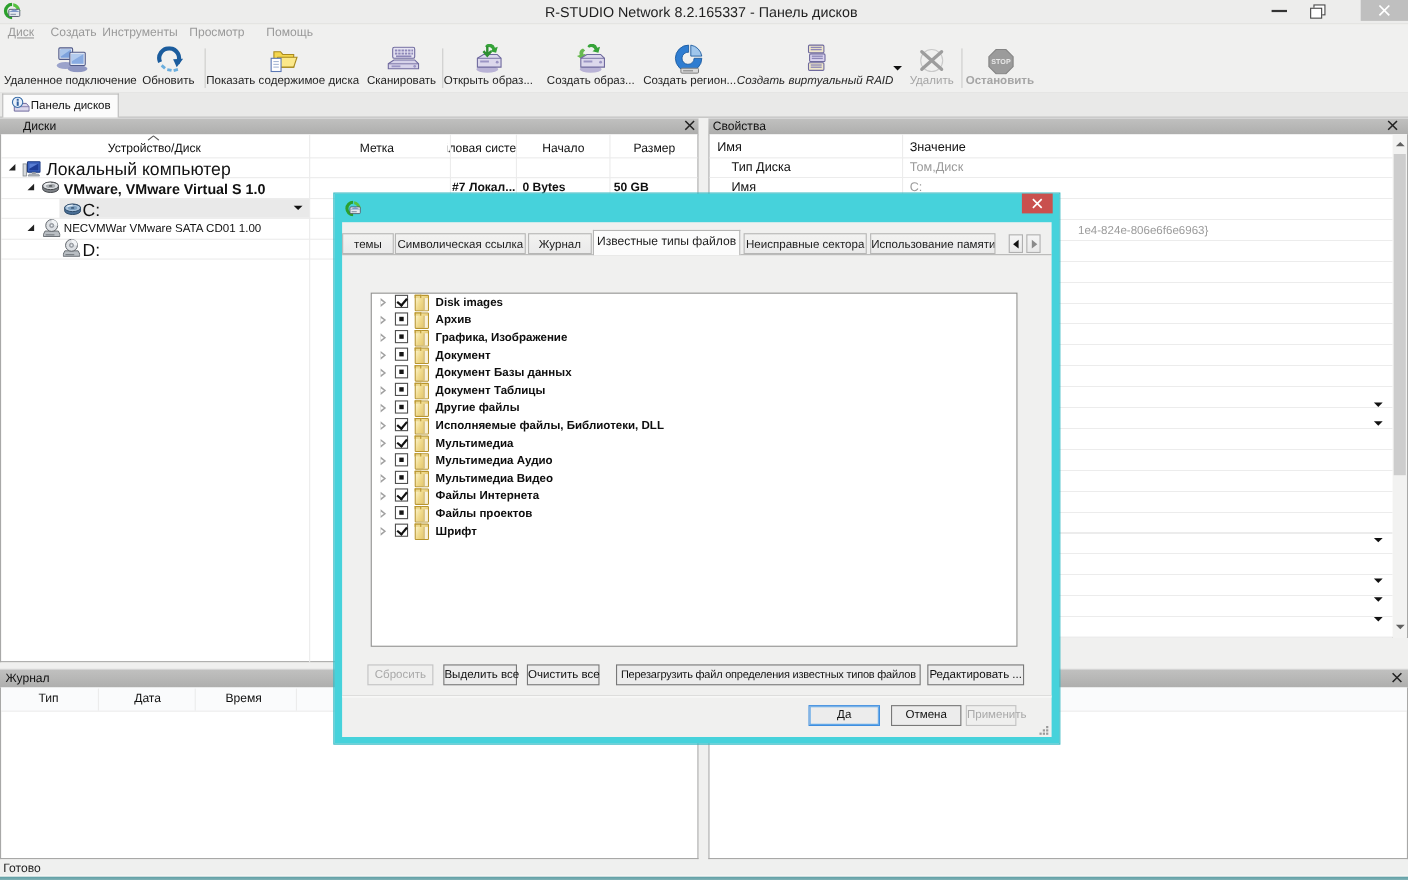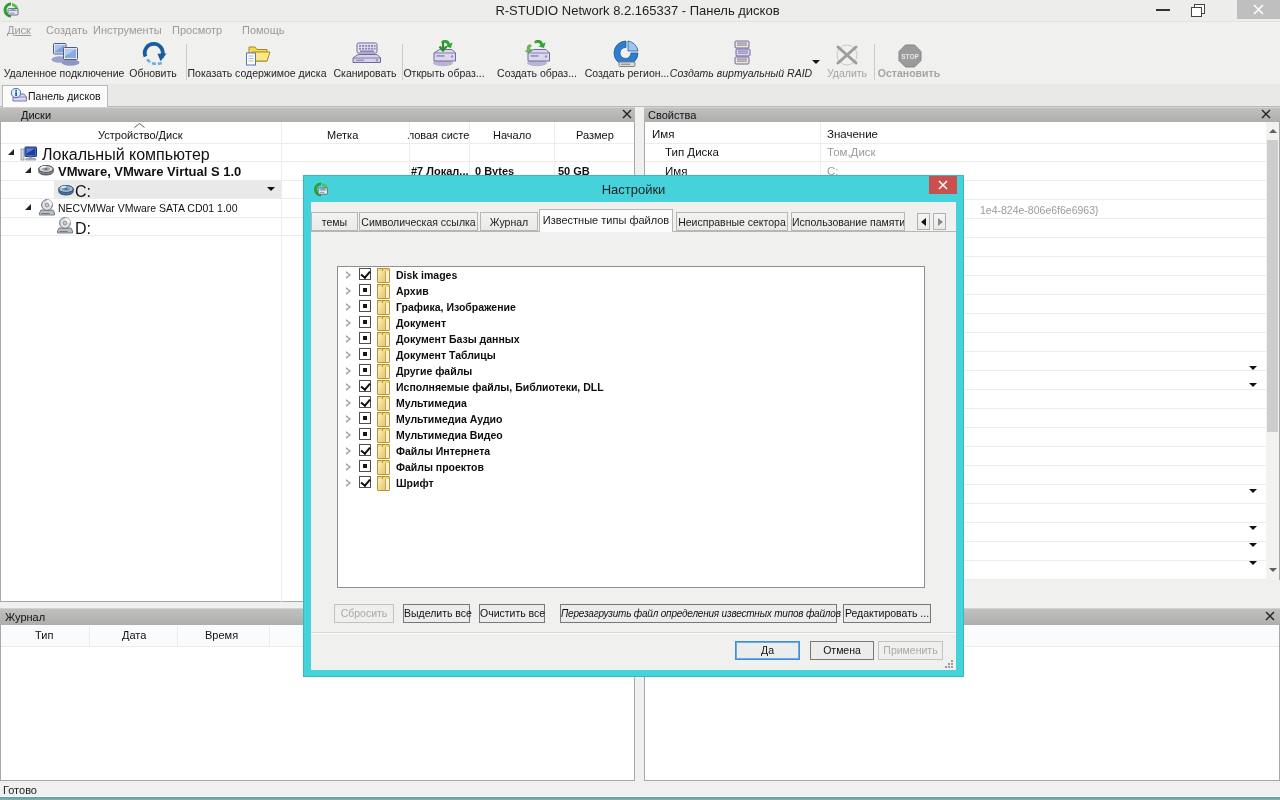--- a/index.html
+++ b/index.html
@@ -329,21 +329,20 @@
 
 <div class="abs" id="dialog" style="left:304px;top:176px;width:659px;height:500px;background:#46d2db;outline:1px solid #35bac4;">
 
   <svg class="abs" style="left:9px;top:6px;" width="16" height="15" viewBox="0 0 16 16">
     <path d="M8 0.5 A 7.5 7.5 0 0 0 0.5 8 A 7.5 7.5 0 0 0 8 15.5 L8 12.5 A 4.5 4.5 0 0 1 3.5 8 A 4.5 4.5 0 0 1 8 3.5 Z" fill="#2ca02c"></path>
     <path d="M9 1 L9 4 A 4.5 4.5 0 0 1 12.5 8 L15.5 8 A 7.5 7.5 0 0 0 9 1 Z" fill="#55c140"></path>
     <rect x="5" y="6.5" width="10" height="6.5" rx="1" fill="#e6e9ee" stroke="#4a5568" stroke-width="0.8"></rect>
     <path d="M5 9 L10 6.5 L15 9 Z" fill="#7e98c9"></path>
     <rect x="6.5" y="10.5" width="5" height="1.2" fill="#94a0b4"></rect>
   </svg>
-  <div class="abs" style="left:0;top:6px;width:659px;text-align:center;font-size:13px;color:#1e1e1e;">Настройки</div>
   <div class="abs" style="left:625px;top:0;width:28px;height:18px;background:#c9504e;"></div>
   <svg class="abs" style="left:634px;top:4px;" width="10" height="10" viewBox="0 0 10 10">
       <path d="M1 1 L9 9 M9 1 L1 9" stroke="#fff" stroke-width="1.5"></path>
     </svg>
 
   <div class="abs" style="left:7px;top:26px;width:645px;height:468px;background:#f0f0ef;"></div>
 
   <div class="abs" style="left:7px;top:55px;width:645px;height:1px;background:#b6b6b5;"></div>
   <div class="tabn" style="left:7px;top:36px;width:47px;">темы</div>
   <div class="tabn" style="left:55px;top:36px;width:119px;">Символическая ссылка</div>
@@ -443,29 +442,29 @@
         <span class="texp"></span>
         <span class="tchk on"></span>
         <span class="tfold"></span>
         <span class="tlbl">Шрифт</span>
       </div>
   </div>
 
   <div class="dbtn dis" style="left:30px;top:428px;width:60px;">Сбросить</div>
   <div class="dbtn" style="left:99px;top:428px;width:67px;">Выделить все</div>
   <div class="dbtn" style="left:175px;top:428px;width:66px;">Очистить все</div>
-  <div class="dbtn" style="left:256px;top:428px;width:277px;font-size:10px;letter-spacing:-0.2px;font-style:italic;">Перезагрузить файл определения известных типов файлов</div>
+  <div class="dbtn" style="left:256px;top:428px;width:277px;font-size:10px;letter-spacing:-0.2px;">Перезагрузить файл определения известных типов файлов</div>
   <div class="dbtn" style="left:539px;top:428px;width:88px;">Редактировать ...</div>
 
   <div class="abs" style="left:7px;top:456px;width:645px;height:1px;background:#d9d9d8;"></div>
   <div class="abs" style="left:7px;top:457px;width:645px;height:1px;background:#fdfdfd;"></div>
 
   <div class="dbtn def" style="left:431px;top:465px;width:65px;">Да</div>
   <div class="dbtn" style="left:506px;top:465px;width:64px;">Отмена</div>
-  <div class="dbtn dis" style="left:574px;top:465px;width:65px;">Применить</div>
+  <div class="dbtn dis" style="left:574px;top:465px;width:46px;">Применить</div>
   <svg class="abs" style="left:640px;top:483px;" width="10" height="10" viewBox="0 0 10 10">
     <g fill="#9a9a9a">
         <rect x="7" y="1" width="2" height="2"></rect>
         <rect x="4" y="4" width="2" height="2"></rect>
         <rect x="7" y="4" width="2" height="2"></rect>
         <rect x="1" y="7" width="2" height="2"></rect>
         <rect x="4" y="7" width="2" height="2"></rect>
         <rect x="7" y="7" width="2" height="2"></rect>
       </g>
   </svg>

